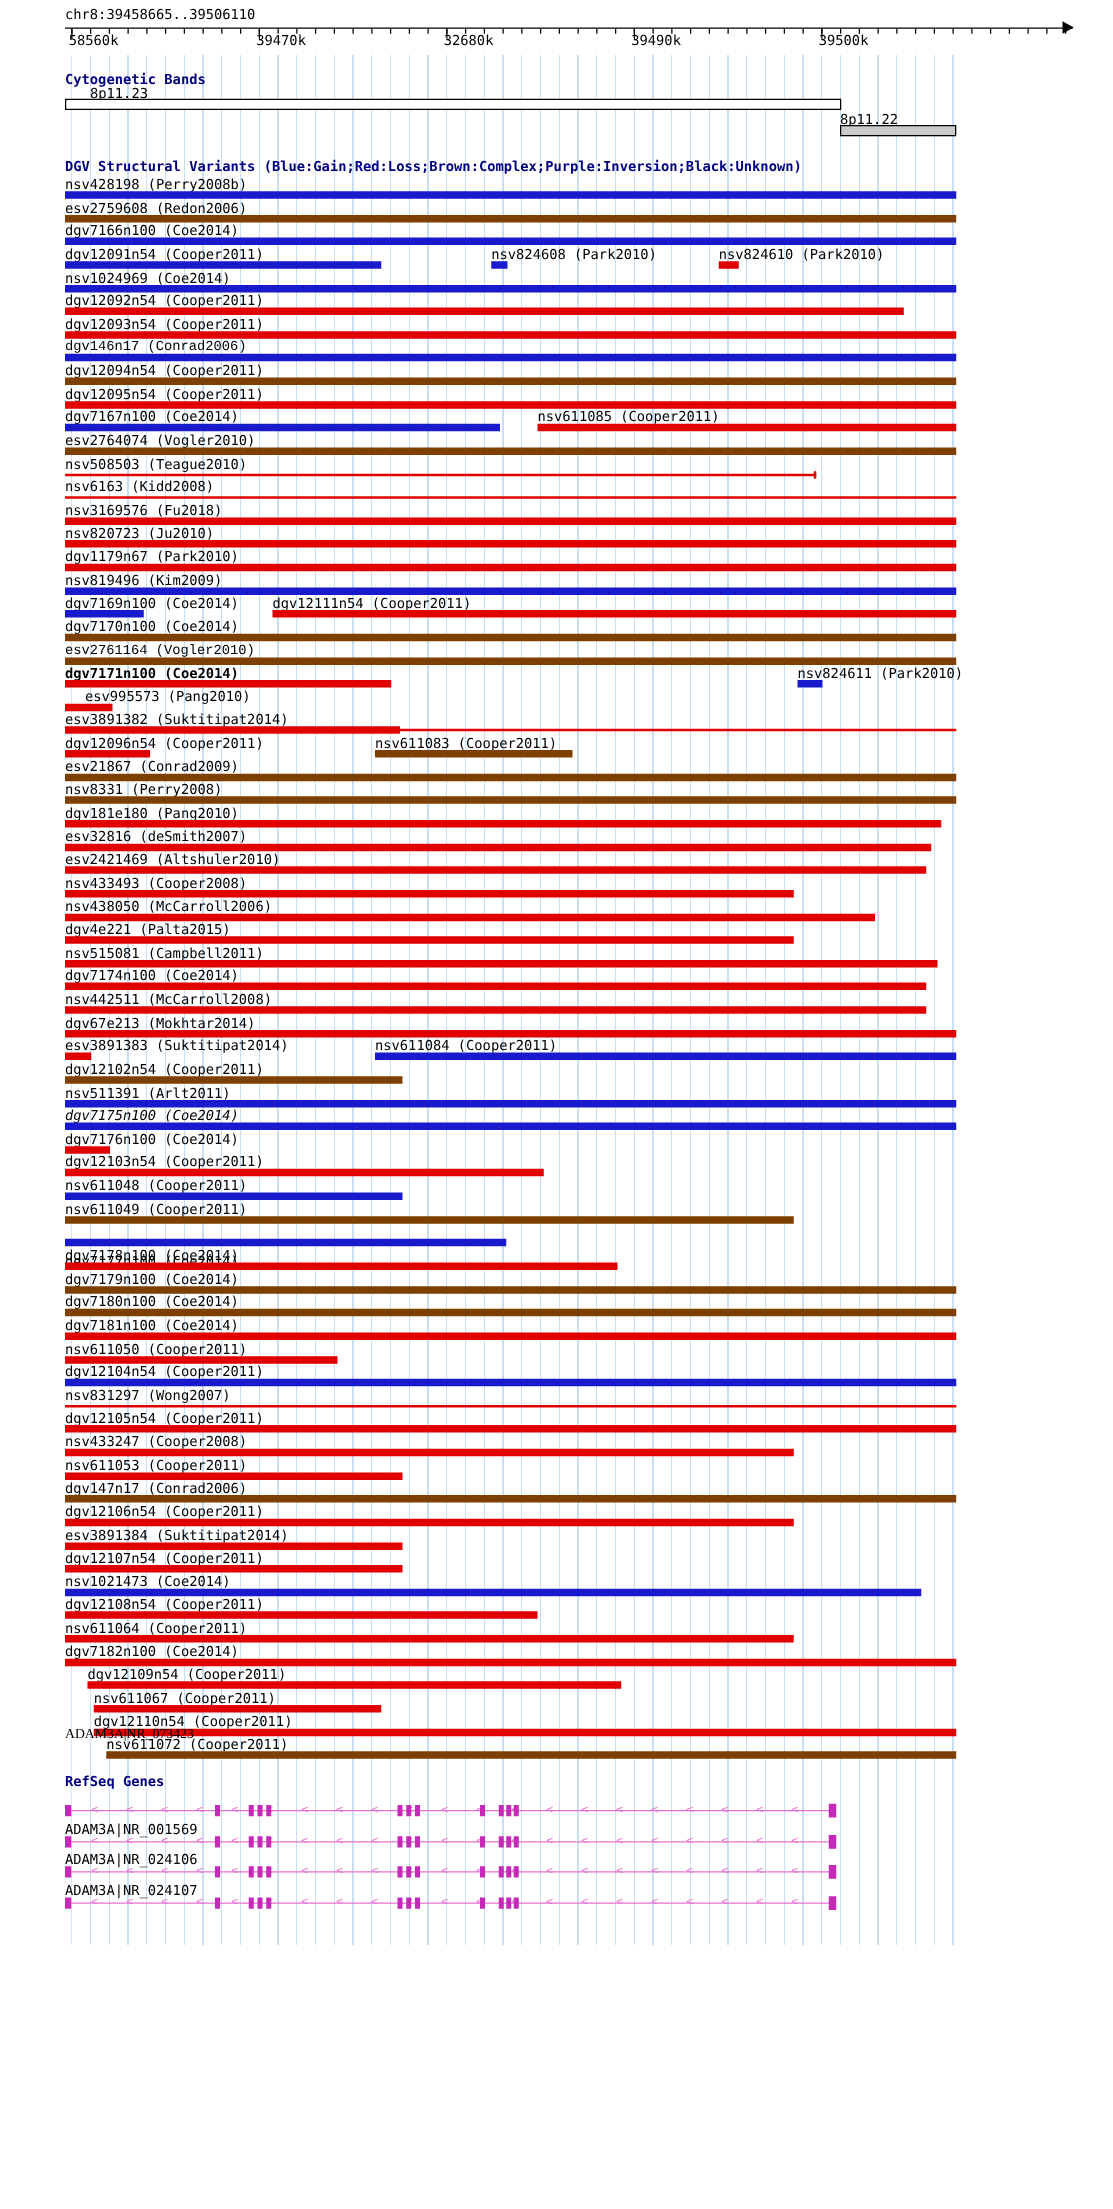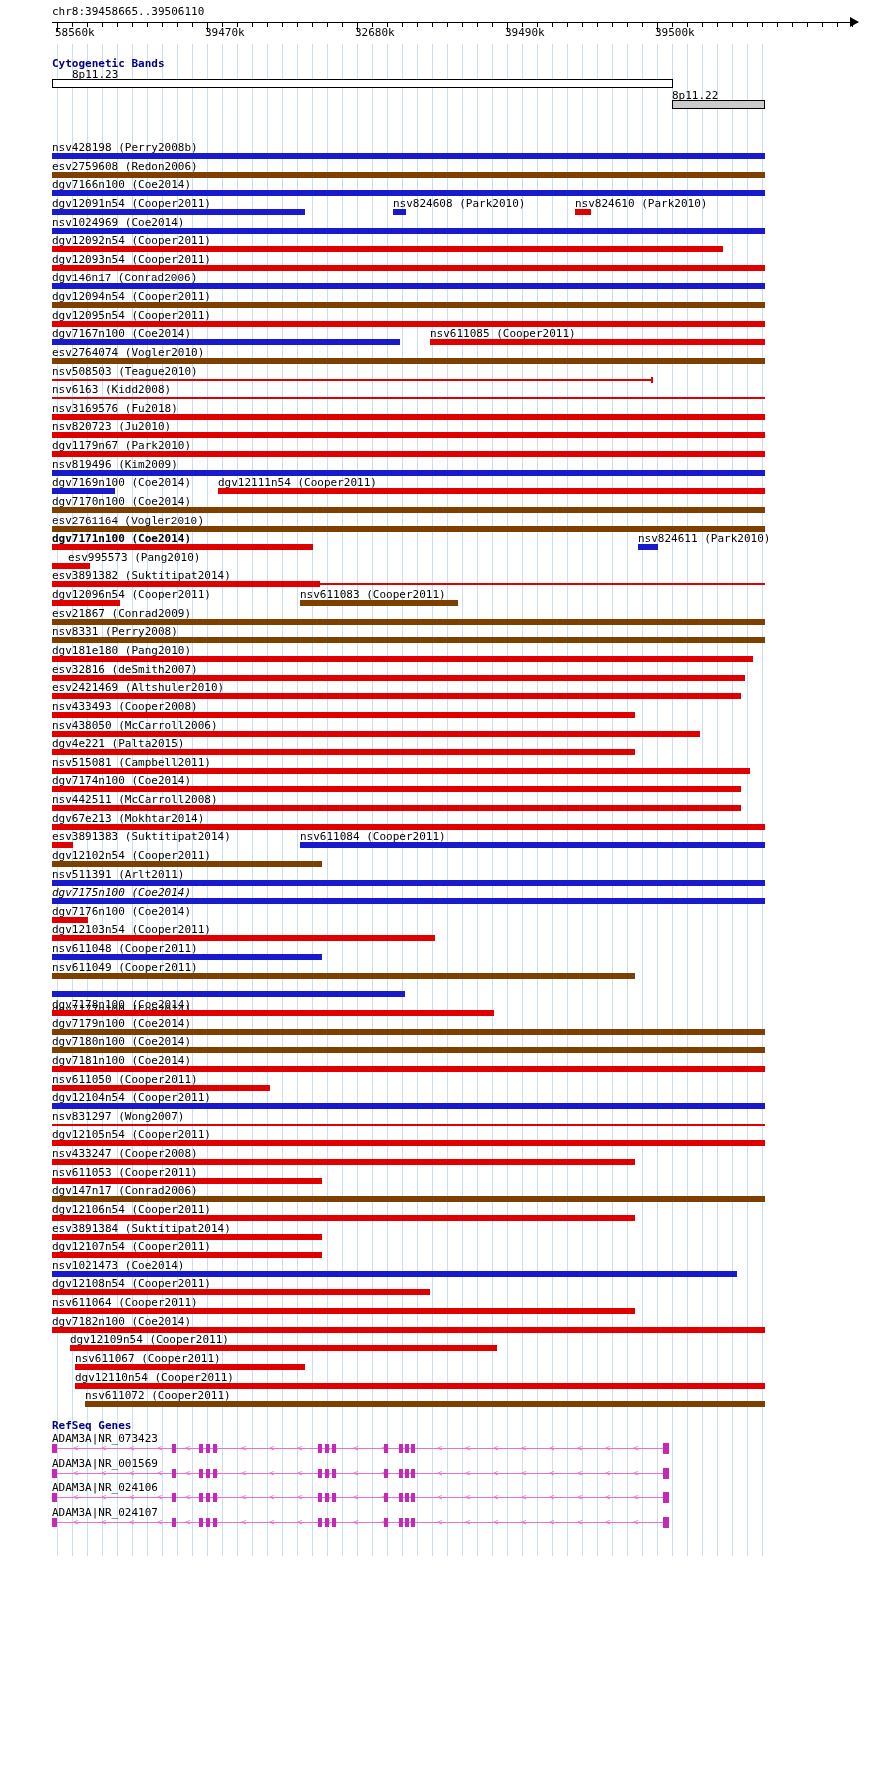--- a/index.html
+++ b/index.html
@@ -80,20 +80,21 @@
       <div class="lbl" style="position: absolute; left: 205px; top: 27px;">39470k</div>
       <div style="position: absolute; left: 357px; top: 23px; width: 1px; height: 8px; background: rgb(0, 0, 0);"></div>
       <div class="lbl" style="position: absolute; left: 355px; top: 27px;">32680k</div>
       <div style="position: absolute; left: 507px; top: 23px; width: 1px; height: 8px; background: rgb(0, 0, 0);"></div>
       <div class="lbl" style="position: absolute; left: 505px; top: 27px;">39490k</div>
       <div style="position: absolute; left: 657px; top: 23px; width: 1px; height: 8px; background: rgb(0, 0, 0);"></div>
       <div class="lbl" style="position: absolute; left: 655px; top: 27px;">39500k</div>
       <div style="position: absolute; left: 850px; top: 17px; width: 0px; height: 0px; border-left: 9px solid rgb(0, 0, 0); border-top: 5px solid transparent; border-bottom: 5px solid transparent;"></div>
     </div>
   <div class="title" style="left:52px;top:58px">Cytogenetic Bands</div>
+  <div class="title" style="left:52px;top:128px">DGV Structural Variants (Blue:Gain;Red:Loss;Brown:Complex;Purple:Inversion;Black:Unknown)</div>
   <div class="title" style="left:52px;top:1420px">RefSeq Genes</div>
   <div id="dyn" class="layer">
       <div class="lbl" style="position: absolute; left: 52px; top: 69px; margin-left: 20px;">8p11.23</div>
       <div style="position: absolute; left: 52px; top: 79px; width: 621px; height: 9px; background: rgb(255, 255, 255); border: 1px solid rgb(0, 0, 0); box-sizing: border-box;"></div>
       <div class="lbl" style="position: absolute; left: 672px; top: 90px;">8p11.22</div>
       <div style="position: absolute; left: 672px; top: 100px; width: 93px; height: 9px; background: rgb(203, 203, 203); border: 1px solid rgb(0, 0, 0); box-sizing: border-box;"></div>
       <div class="lbl" style="position: absolute; left: 52px; top: 142px;">nsv428198 (Perry2008b)</div>
       <div style="position: absolute; left: 52px; top: 153px; width: 713px; height: 6px; background: rgb(26, 26, 205);"></div>
       <div class="lbl" style="position: absolute; left: 52px; top: 161px;">esv2759608 (Redon2006)</div>
       <div style="position: absolute; left: 52px; top: 172px; width: 713px; height: 6px; background: rgb(125, 64, 0);"></div>
@@ -238,21 +239,21 @@
       <div class="lbl" style="position: absolute; left: 52px; top: 1316px;">dgv7182n100 (Coe2014)</div>
       <div style="position: absolute; left: 52px; top: 1327px; width: 713px; height: 6px; background: rgb(224, 0, 0);"></div>
       <div class="lbl" style="position: absolute; left: 70px; top: 1334px;">dgv12109n54 (Cooper2011)</div>
       <div style="position: absolute; left: 70px; top: 1345px; width: 427px; height: 6px; background: rgb(224, 0, 0);"></div>
       <div class="lbl" style="position: absolute; left: 75px; top: 1353px;">nsv611067 (Cooper2011)</div>
       <div style="position: absolute; left: 75px; top: 1364px; width: 230px; height: 6px; background: rgb(224, 0, 0);"></div>
       <div class="lbl" style="position: absolute; left: 75px; top: 1372px;">dgv12110n54 (Cooper2011)</div>
       <div style="position: absolute; left: 75px; top: 1383px; width: 690px; height: 6px; background: rgb(224, 0, 0);"></div>
       <div class="lbl" style="position: absolute; left: 85px; top: 1390px;">nsv611072 (Cooper2011)</div>
       <div style="position: absolute; left: 85px; top: 1401px; width: 680px; height: 6px; background: rgb(125, 64, 0);"></div>
-      <div class="lbl" style="position: absolute; left: 52px; top: 1433px;">ADAM3A|NR_073423</div>
+      <div class="lbl" style="position: absolute; left: 52px; top: 1381px; font-family: Liberation Serif, serif;">ADAM3A|NR_073423</div>
       <div style="position: absolute; left: 57px; top: 1448px; width: 610px; height: 1px; background: rgb(230, 113, 212);"></div>
       <div class="arrow" style="position: absolute; left: 73px; top: 1444px; color: rgb(230, 113, 212);">&lt;</div>
       <div class="arrow" style="position: absolute; left: 101px; top: 1444px; color: rgb(230, 113, 212);">&lt;</div>
       <div class="arrow" style="position: absolute; left: 129px; top: 1444px; color: rgb(230, 113, 212);">&lt;</div>
       <div class="arrow" style="position: absolute; left: 157px; top: 1444px; color: rgb(230, 113, 212);">&lt;</div>
       <div class="arrow" style="position: absolute; left: 185px; top: 1444px; color: rgb(230, 113, 212);">&lt;</div>
       <div class="arrow" style="position: absolute; left: 213px; top: 1444px; color: rgb(230, 113, 212);">&lt;</div>
       <div class="arrow" style="position: absolute; left: 241px; top: 1444px; color: rgb(230, 113, 212);">&lt;</div>
       <div class="arrow" style="position: absolute; left: 269px; top: 1444px; color: rgb(230, 113, 212);">&lt;</div>
       <div class="arrow" style="position: absolute; left: 297px; top: 1444px; color: rgb(230, 113, 212);">&lt;</div>

